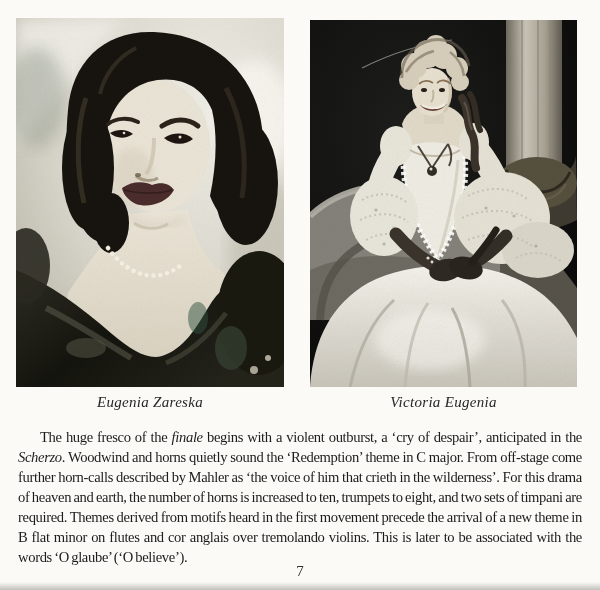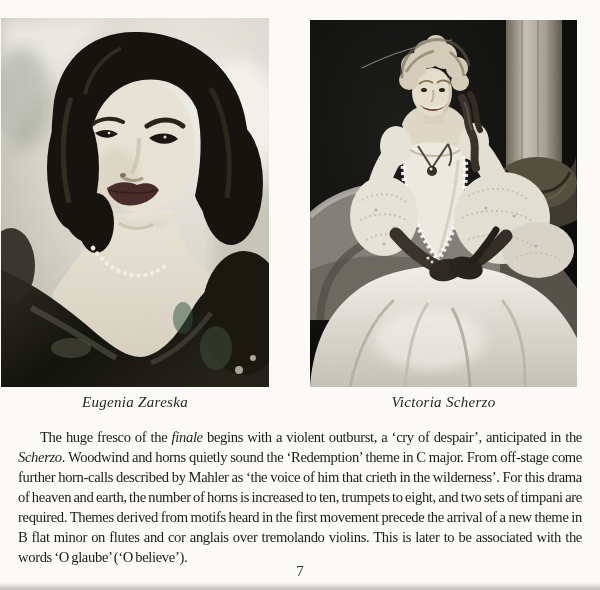--- a/index.html
+++ b/index.html
@@ -4,21 +4,21 @@
 <style>
   html,body{margin:0;padding:0;}
   body{
     width:600px;height:590px;position:relative;overflow:hidden;
     background:#fbfaf7;
     font-family:"Liberation Serif", serif;
   }
   figure{margin:0;position:absolute;}
   .photo-frame{position:relative;overflow:hidden;background:#111;}
   .photo-frame svg{display:block;}
-  #fig-left{left:1px;top:18px;width:268px;}
+  #fig-left{left:16px;top:18px;width:268px;}
   #fig-left .photo-frame{width:268px;height:369px;}
   #fig-right{left:310px;top:20px;width:267px;}
   #fig-right .photo-frame{width:267px;height:367px;}
   figcaption{
     margin-top:7px;text-align:center;
     font-style:italic;font-size:15px;color:#262626;letter-spacing:.3px;
   }
   .body-text{
     position:absolute;left:18px;top:427px;width:564px;
     font-size:14.6px;line-height:20px;color:#1c1c1c;
@@ -243,21 +243,21 @@
         <path d="M86,214 C100,230 116,242 130,248" stroke="#3a342c" stroke-width="13" fill="none" stroke-linecap="round"></path>
         <path d="M196,216 C180,234 162,246 148,250" stroke="#332e26" stroke-width="13" fill="none" stroke-linecap="round"></path>
         <ellipse cx="136" cy="250" rx="17" ry="11" fill="#2e2922" transform="rotate(-12 136 250)"></ellipse>
         <ellipse cx="156" cy="248" rx="17" ry="11" fill="#29241e" transform="rotate(14 156 248)"></ellipse>
         <path d="M162,242 C172,230 180,220 186,210" stroke="#241f19" stroke-width="7" fill="none" stroke-linecap="round"></path>
         <circle cx="118" cy="238" r="1.6" fill="#e8e4d6"></circle>
         <circle cx="122" cy="242" r="1.4" fill="#e8e4d6"></circle>
         <rect width="267" height="367" filter="url(#rgrain)" opacity="0.12" style="mix-blend-mode:multiply"></rect>
       </svg>
     </div>
-    <figcaption>Victoria Scherzo</figcaption>
+    <figcaption>Victoria Eugenia</figcaption>
   </figure>
 
   <p class="body-text"><span>The huge fresco of the </span><span class="ital">finale</span><span> begins with a violent outburst, a ‘cry of despair’, anticipated in the </span><span class="ital">Scherzo</span><span>. Woodwind and horns quietly sound the ‘Redemption’ theme in C major. From off-stage come further horn-calls described by Mahler as ‘the voice of him that crieth in the wilderness’. For this drama of heaven and earth, the number of horns is increased to ten, trumpets to eight, and two sets of timpani are required. Themes derived from motifs heard in the first movement precede the arrival of a new theme in B flat minor on flutes and cor anglais over tremolando violins. This is later to be associated with the words ‘O glaube’ (‘O believe’).</span></p>
 
   <div class="page-number">7</div>
 
   <div class="page-edge"></div>
 </div>
 
 </body></html>

